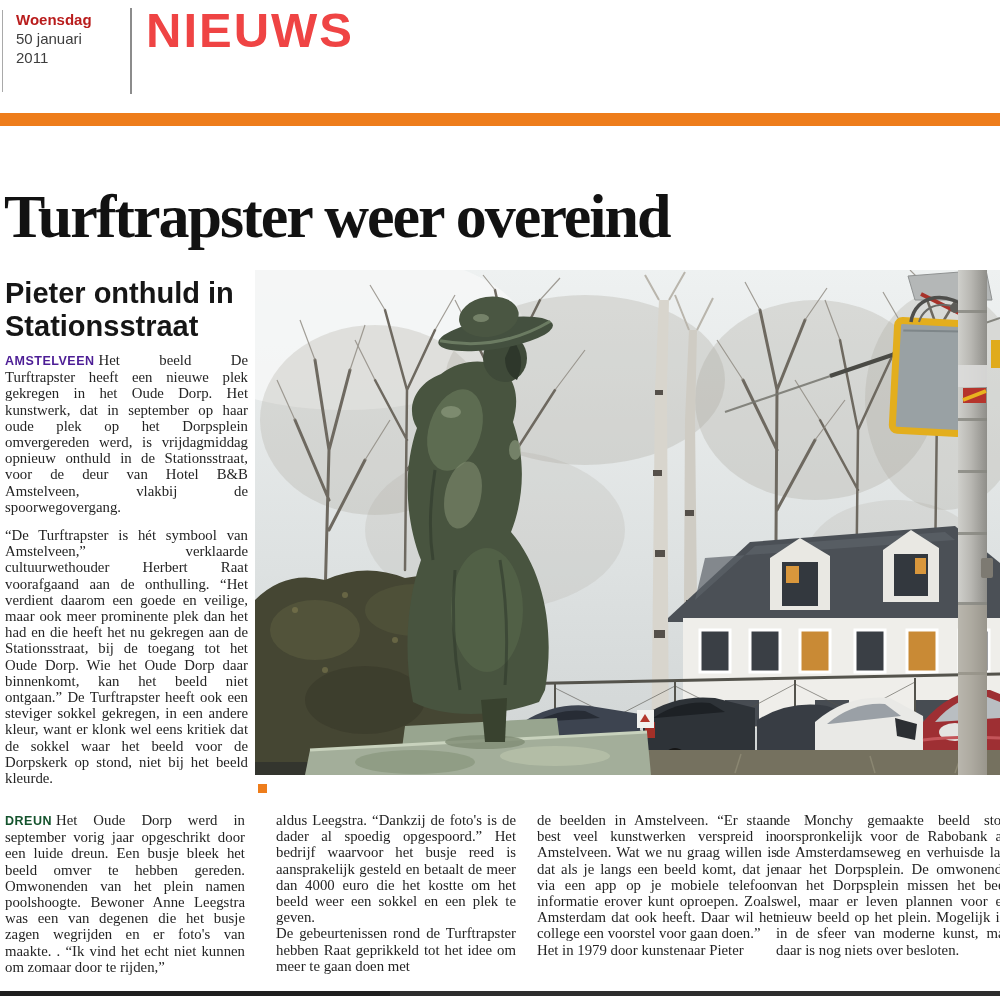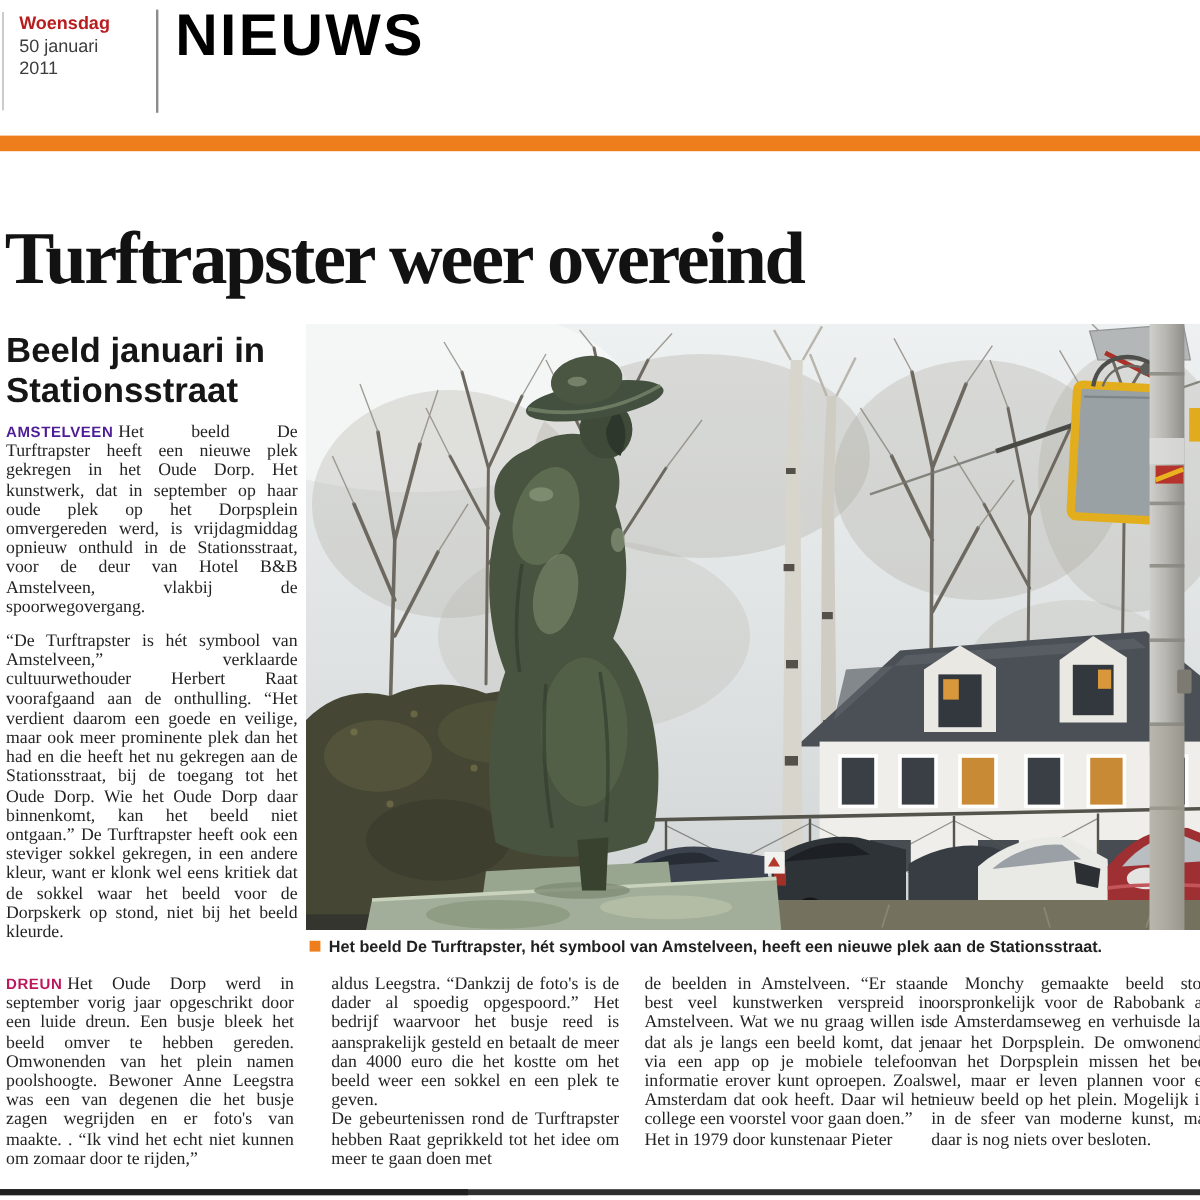--- a/index.html
+++ b/index.html
@@ -8,21 +8,21 @@
     background:#ffffff;
     font-family:"Liberation Sans","DejaVu Sans",sans-serif;
   }
   
   .edge-rule{position:absolute;left:2px;top:10px;width:1px;height:82px;background:#a9a9a9;}
   .date-block{position:absolute;left:16px;top:10px;font-size:15px;line-height:19px;color:#3d3d3d;}
   .date-block .d1{font-weight:bold;color:#b91c1c;}
   .mast-divider{position:absolute;left:130px;top:8px;width:2px;height:86px;background:#8c8c8c;}
   .section-title{
     position:absolute;left:146px;top:2px;
-    font-size:49px;font-weight:bold;letter-spacing:2px;color:#000000;
+    font-size:49px;font-weight:bold;letter-spacing:2px;color:#ef4444;
   }
   .orange-bar{position:absolute;left:0;top:113px;width:1000px;height:13px;background:#ee7d1b;}
   
   .headline{
     position:absolute;left:4px;top:142px;width:996px;
     font-family:"Liberation Serif","DejaVu Serif",serif;
     font-size:62px;font-weight:bold;letter-spacing:-2px;color:#121212;
     line-height:1.05;white-space:nowrap;
   }
   
@@ -35,21 +35,21 @@
     font-size:14.8px;line-height:16.2px;color:#242424;
     text-align:justify;
   }
   .col-left{position:absolute;left:5px;top:352px;width:243px;}
   .col-left p{margin:0 0 12px 0;}
   .lead-tag{
     font-family:"Liberation Sans","DejaVu Sans",sans-serif;
     font-weight:bold;font-size:12.5px;letter-spacing:.5px;color:#4c1d95;
     margin-right:4px;
   }
-  .lead-tag.dark{color:#be185d;}
+  .lead-tag.dark{color:#14532d;}
   
   .photo{position:absolute;left:255px;top:270px;width:745px;height:505px;overflow:hidden;}
   
   .caption-row{position:absolute;left:258px;top:781px;width:742px;display:flex;align-items:flex-start;}
   .caption-bullet{width:9px;height:9px;background:#ee7d1b;margin:3px 7px 0 0;flex:none;}
   .caption-text{font-size:13.5px;font-weight:bold;color:#222;line-height:16px;}
   
   .bottom-col{position:absolute;top:812px;height:176px;width:240px;overflow:hidden;white-space:pre-line;}
   .bc1{left:5px;}.bc2{left:276px;}.bc3{left:537px;}.bc4{left:776px;}
   .bottom-rule{position:absolute;left:0;top:991px;width:1000px;height:5px;background:#2e2e2e;}
@@ -63,21 +63,21 @@
   <div class="d1">Woensdag</div>
   <div>50 januari</div>
   <div>2011</div>
 </div>
 <div class="mast-divider"></div>
 <div class="section-title">NIEUWS</div>
 <div class="orange-bar"></div>
 
 <h1 class="headline">Turftrapster weer overeind</h1>
 
-<h2 class="subhead">Beeld januari in Stationsstraat</h2>
+<h2 class="subhead">Pieter onthuld in Stationsstraat</h2>
 <div class="col-left serif">
   <p><span class="lead-tag">AMSTELVEEN</span><span>Het beeld De Turftrapster heeft een nieuwe plek gekregen in het Oude Dorp. Het kunstwerk, dat in september op haar oude plek op het Dorpsplein omvergereden werd, is vrijdagmiddag opnieuw onthuld in de Stationsstraat, voor de deur van Hotel B&amp;B Amstelveen, vlakbij de spoorwegovergang.</span></p>
   <p>“De Turftrapster is hét symbool van Amstelveen,” verklaarde cultuurwethouder Herbert Raat voorafgaand aan de onthulling. “Het verdient daarom een goede en veilige, maar ook meer prominente plek dan het had en die heeft het nu gekregen aan de Stationsstraat, bij de toegang tot het Oude Dorp. Wie het Oude Dorp daar binnenkomt, kan het beeld niet ontgaan.” De Turftrapster heeft ook een steviger sokkel gekregen, in een andere kleur, want er klonk wel eens kritiek dat de sokkel waar het beeld voor de Dorpskerk op stond, niet bij het beeld kleurde.</p>
 </div>
 
 <div class="photo">
 <svg width="745" height="505" viewBox="0 0 745 505" xmlns="http://www.w3.org/2000/svg">
   <defs>
     <linearGradient id="sky" x1="0" y1="0" x2="0" y2="1">
       <stop offset="0" stop-color="#eef1f1"></stop>
@@ -294,21 +294,20 @@
     <path d="M708,130 L731,121" stroke="#e8b31f" stroke-width="4"></path>
     <rect x="726" y="288" width="12" height="20" rx="2" fill="#7d7a72"></rect>
   </g>
 
   <rect x="736" y="70" width="9" height="28" fill="#e0ab1c"></rect>
 </svg>
 </div>
 
 <div class="caption-row">
   <span class="caption-bullet"></span>
-  <span class="caption-text">Het beeld De Turftrapster, hét symbool van Amstelveen, heeft een nieuwe plek aan de Stationsstraat.</span>
 </div>
 
 <div class="bottom-col bc1 serif"><span class="lead-tag dark">DREUN</span><span>Het Oude Dorp werd in september vorig jaar opgeschrikt door een luide dreun. Een busje bleek het beeld omver te hebben gereden. Omwonenden van het plein namen poolshoogte. Bewoner Anne Leegstra was een van degenen die het busje zagen wegrijden en er foto's van maakte. . “Ik vind het echt niet kunnen om zomaar door te rijden,”</span></div>
 <div class="bottom-col bc2 serif">aldus Leegstra. “Dankzij de foto's is de dader al spoedig opgespoord.” Het bedrijf waarvoor het busje reed is aansprakelijk gesteld en betaalt de meer dan 4000 euro die het kostte om het beeld weer een sokkel en een plek te geven.
 De gebeurtenissen rond de Turftrapster hebben Raat geprikkeld tot het idee om meer te gaan doen met</div>
 <div class="bottom-col bc3 serif">de beelden in Amstelveen. “Er staan best veel kunstwerken verspreid in Amstelveen. Wat we nu graag willen is dat als je langs een beeld komt, dat je via een app op je mobiele telefoon informatie erover kunt oproepen. Zoals Amsterdam dat ook heeft. Daar wil het college een voorstel voor gaan doen.”
 Het in 1979 door kunstenaar Pieter</div>
 <div class="bottom-col bc4 serif">de Monchy gemaakte beeld stond oorspronkelijk voor de Rabobank aan de Amsterdamseweg en verhuisde later naar het Dorpsplein. De omwonenden van het Dorpsplein missen het beeld wel, maar er leven plannen voor een nieuw beeld op het plein. Mogelijk iets in de sfeer van moderne kunst, maar daar is nog niets over besloten.</div>
 
 <div class="bottom-rule">

